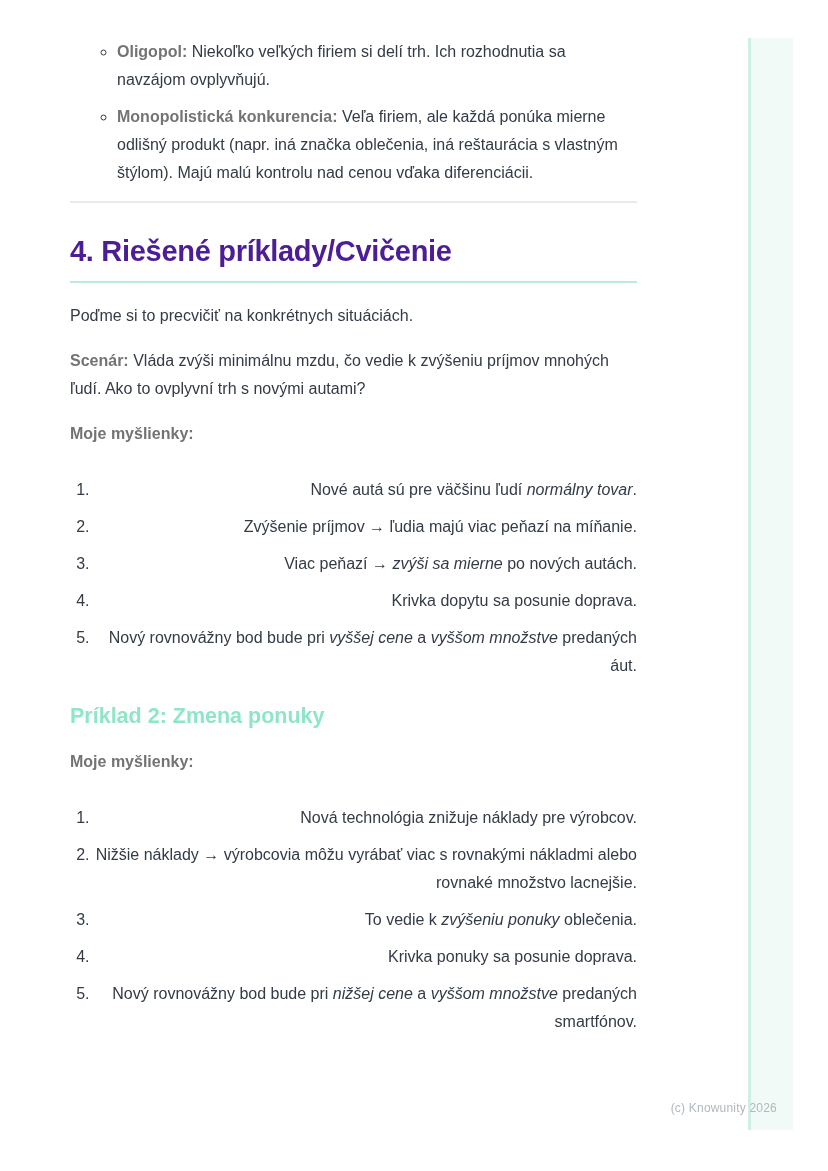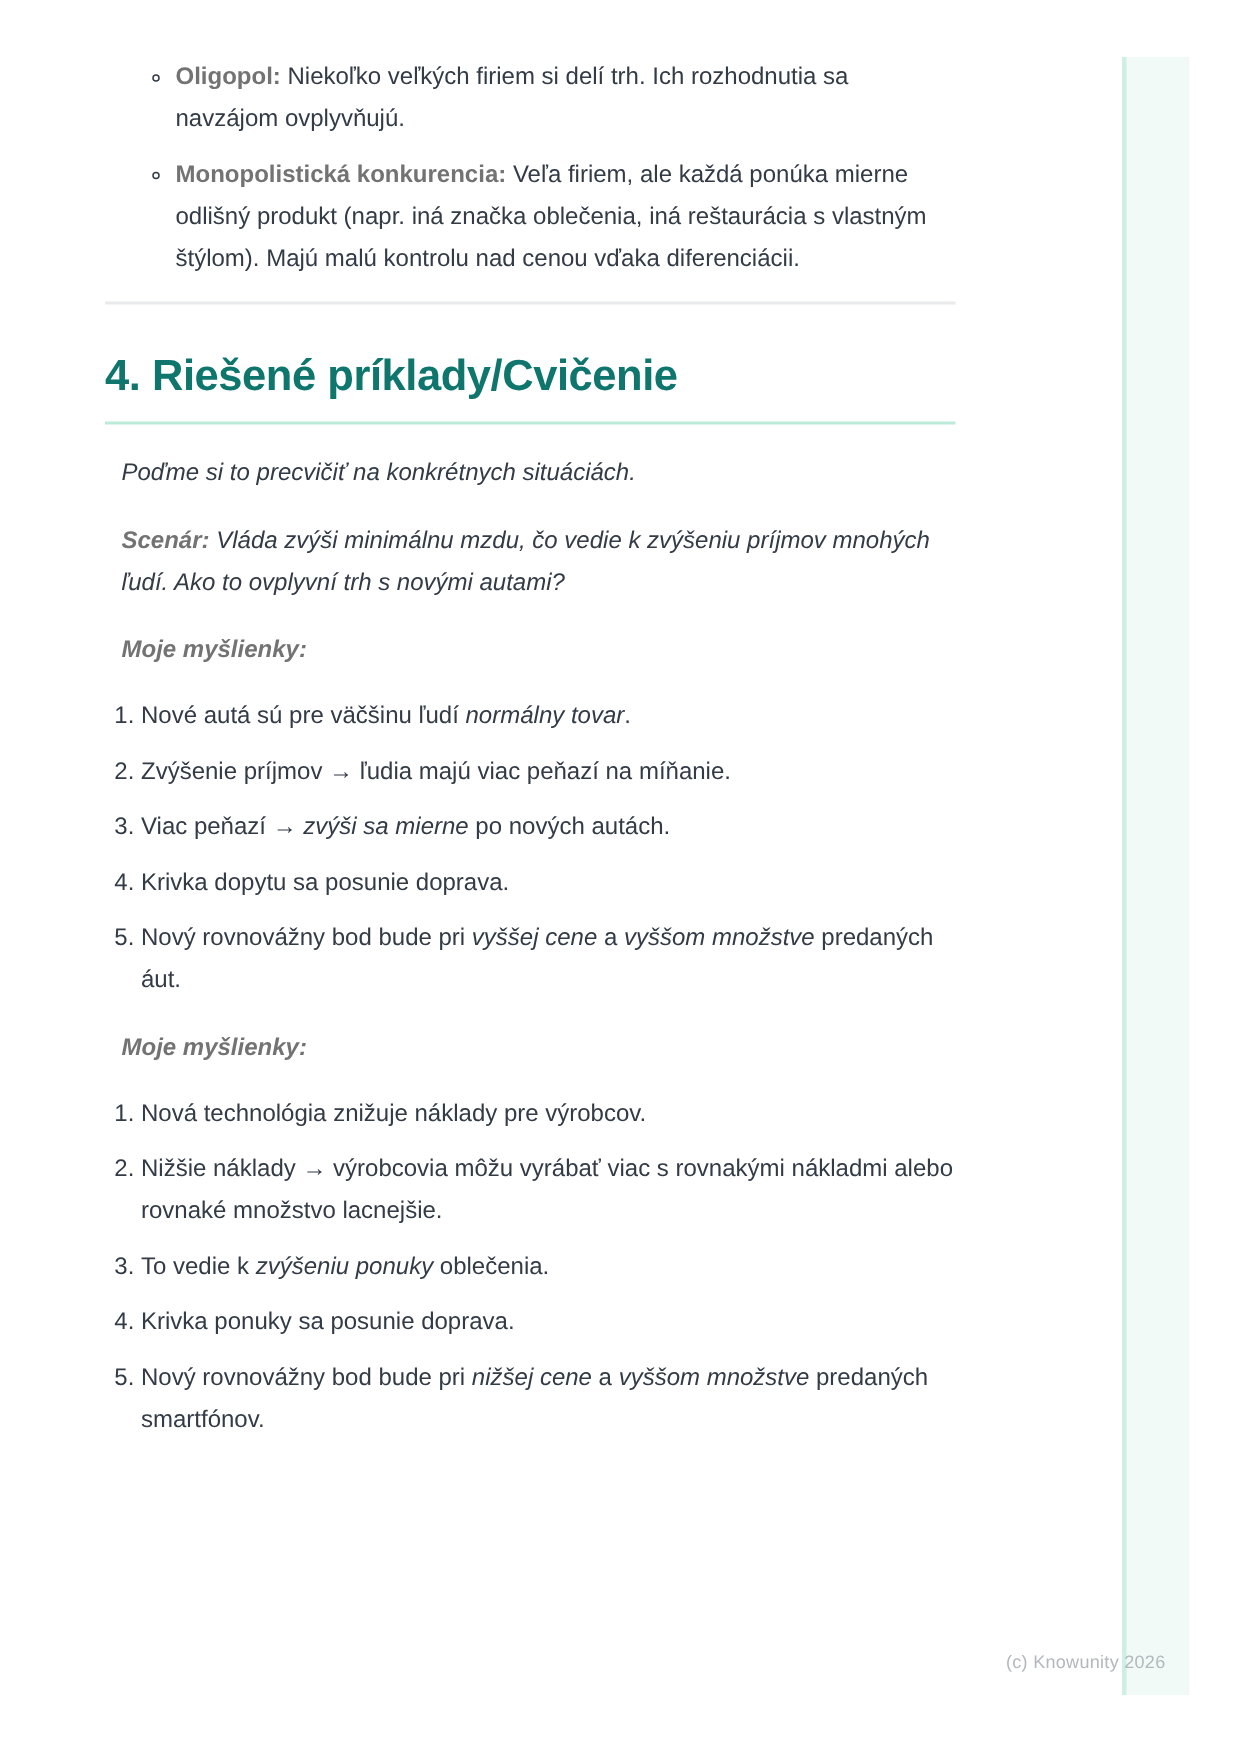--- a/index.html
+++ b/index.html
@@ -48,43 +48,43 @@
     margin: 14px 0 0 0;
   }
   h1.section-heading {
     margin: 30px 0 0 0;
     padding-bottom: 10px;
     border-bottom: 2px solid #bdebd9;
     font-size: 29px;
     line-height: 1.3;
     font-weight: 700;
     letter-spacing: -0.3px;
-    color: #0f766e;
+    color: #4c1d95;
   }
   h2.example-heading {
     margin: 22px 0 0 0;
     font-size: 21.5px;
     line-height: 1.35;
     font-weight: 700;
     color: #8fe6c6;
   }
   p {
-    margin: 17px 0 0 11px;
-    font-style: italic;
+    margin: 17px 0 0 0;
   }
   p.intro {
     margin-top: 19px;
   }
   strong {
     font-weight: 700;
     color: #737373;
   }
   ol.steps {
-    margin: 16px 0 0 0;
+    margin: 28px 0 0 0;
     padding-left: 24px;
+    text-align: right;
   }
   ol.steps li {
     margin-bottom: 9px;
   }
   em {
     font-style: italic;
   }
   .watermark {
     position: absolute;
     top: 1101px;
@@ -121,20 +121,21 @@
 
   <ol class="steps">
       <li><span>Nové autá sú pre väčšinu ľudí </span><em>normálny tovar</em><span>.</span></li>
       <li><span>Zvýšenie príjmov → ľudia majú viac peňazí na míňanie.</span></li>
       <li><span>Viac peňazí → </span><em>zvýši sa mierne</em><span> po nových autách.</span></li>
       <li><span>Krivka dopytu sa posunie doprava.</span></li>
       <li><span>Nový rovnovážny bod bude pri </span><em>vyššej cene</em><span> a </span><em>vyššom množstve</em><span> predaných áut.</span></li>
     </ol>
 
 
+  <h2 class="example-heading">Príklad 2: Zmena ponuky</h2>
 
 
   <p><strong>Moje myšlienky:</strong></p>
 
   <ol class="steps">
       <li><span>Nová technológia znižuje náklady pre výrobcov.</span></li>
       <li><span>Nižšie náklady → výrobcovia môžu vyrábať viac s rovnakými nákladmi alebo rovnaké množstvo lacnejšie.</span></li>
       <li><span>To vedie k </span><em>zvýšeniu ponuky</em><span> oblečenia.</span></li>
       <li><span>Krivka ponuky sa posunie doprava.</span></li>
       <li><span>Nový rovnovážny bod bude pri </span><em>nižšej cene</em><span> a </span><em>vyššom množstve</em><span> predaných smartfónov.</span></li>

